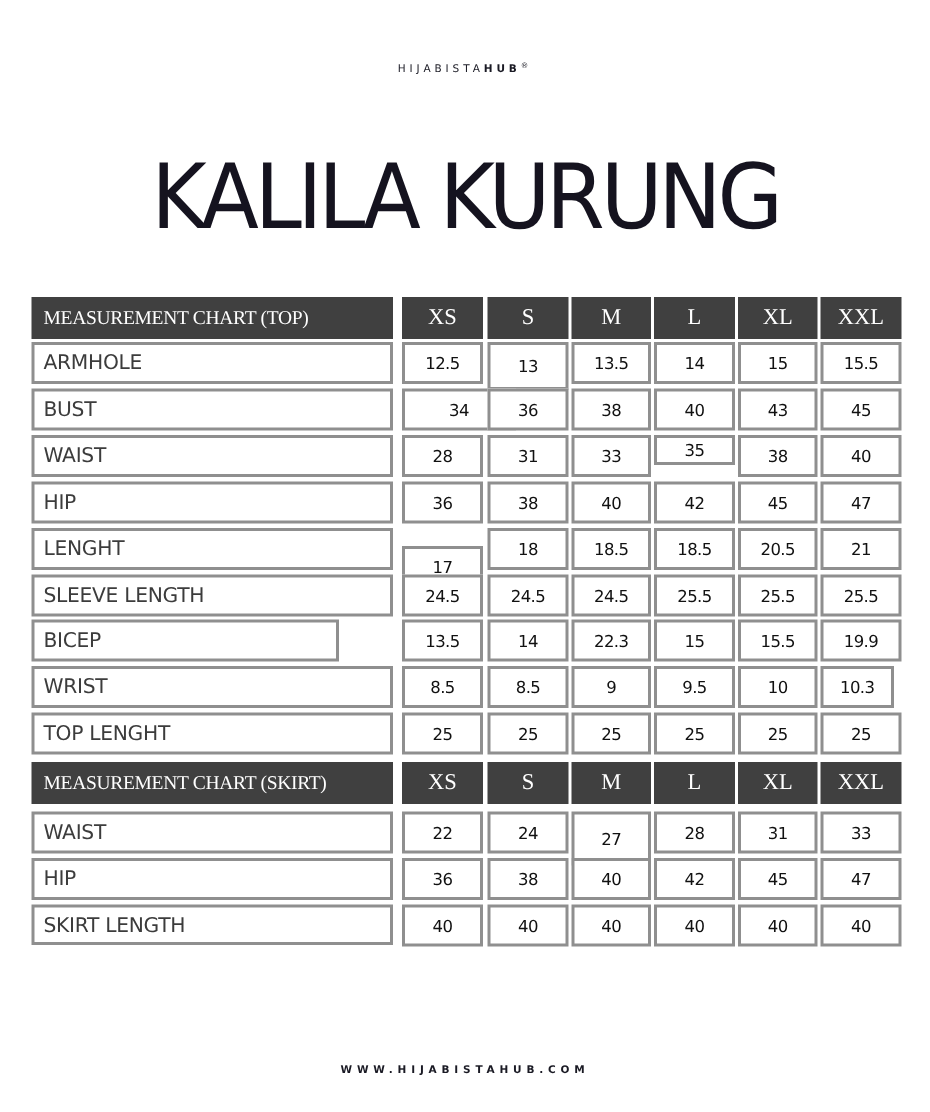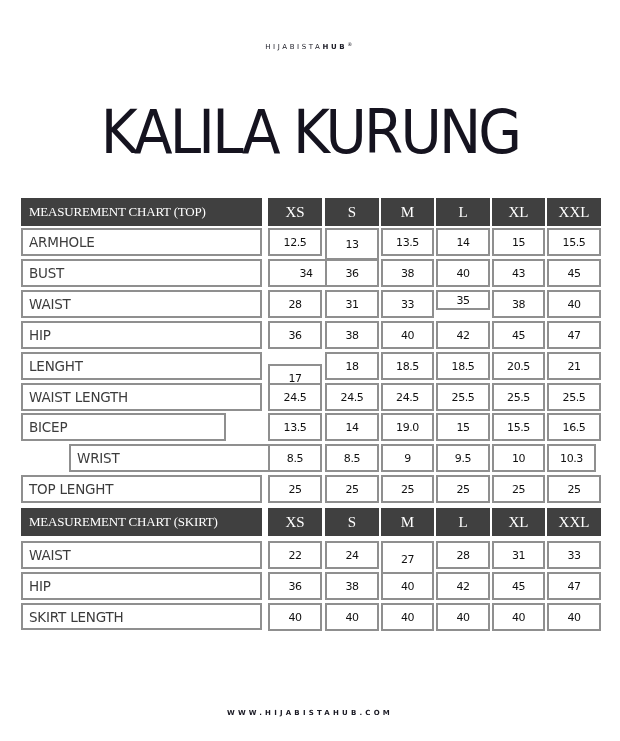--- a/index.html
+++ b/index.html
@@ -58,35 +58,35 @@
     <div class="cell val" style="left: 436px; top: 321px; width: 54px; height: 28px;">42</div>
     <div class="cell val" style="left: 492px; top: 321px; width: 53px; height: 28px;">45</div>
     <div class="cell val" style="left: 547px; top: 321px; width: 54px; height: 28px;">47</div>
     <div class="cell lblc" style="left: 21px; top: 352px; width: 241px; height: 28px;">LENGHT</div>
     <div class="cell val" style="left: 268px; top: 352px; width: 54px; height: 28px; margin-top: 12px;">17</div>
     <div class="cell val" style="left: 325px; top: 352px; width: 54px; height: 28px;">18</div>
     <div class="cell val" style="left: 381px; top: 352px; width: 53px; height: 28px;">18.5</div>
     <div class="cell val" style="left: 436px; top: 352px; width: 54px; height: 28px;">18.5</div>
     <div class="cell val" style="left: 492px; top: 352px; width: 53px; height: 28px;">20.5</div>
     <div class="cell val" style="left: 547px; top: 352px; width: 54px; height: 28px;">21</div>
-    <div class="cell lblc" style="left: 21px; top: 383px; width: 241px; height: 28px;">WAIST LENGTH</div>
+    <div class="cell lblc" style="left: 21px; top: 383px; width: 241px; height: 28px;">SLEEVE LENGTH</div>
     <div class="cell val" style="left: 268px; top: 383px; width: 54px; height: 28px;">24.5</div>
     <div class="cell val" style="left: 325px; top: 383px; width: 54px; height: 28px;">24.5</div>
     <div class="cell val" style="left: 381px; top: 383px; width: 53px; height: 28px;">24.5</div>
     <div class="cell val" style="left: 436px; top: 383px; width: 54px; height: 28px;">25.5</div>
     <div class="cell val" style="left: 492px; top: 383px; width: 53px; height: 28px;">25.5</div>
     <div class="cell val" style="left: 547px; top: 383px; width: 54px; height: 28px;">25.5</div>
     <div class="cell lblc" style="left: 21px; top: 413px; width: 205px; height: 28px;">BICEP</div>
     <div class="cell val" style="left: 268px; top: 413px; width: 54px; height: 28px;">13.5</div>
     <div class="cell val" style="left: 325px; top: 413px; width: 54px; height: 28px;">14</div>
-    <div class="cell val" style="left: 381px; top: 413px; width: 53px; height: 28px;">19.0</div>
+    <div class="cell val" style="left: 381px; top: 413px; width: 53px; height: 28px;">22.3</div>
     <div class="cell val" style="left: 436px; top: 413px; width: 54px; height: 28px;">15</div>
     <div class="cell val" style="left: 492px; top: 413px; width: 53px; height: 28px;">15.5</div>
-    <div class="cell val" style="left: 547px; top: 413px; width: 54px; height: 28px;">16.5</div>
-    <div class="cell lblc" style="left: 21px; top: 444px; width: 241px; height: 28px; margin-left: 48px;">WRIST</div>
+    <div class="cell val" style="left: 547px; top: 413px; width: 54px; height: 28px;">19.9</div>
+    <div class="cell lblc" style="left: 21px; top: 444px; width: 241px; height: 28px;">WRIST</div>
     <div class="cell val" style="left: 268px; top: 444px; width: 54px; height: 28px;">8.5</div>
     <div class="cell val" style="left: 325px; top: 444px; width: 54px; height: 28px;">8.5</div>
     <div class="cell val" style="left: 381px; top: 444px; width: 53px; height: 28px;">9</div>
     <div class="cell val" style="left: 436px; top: 444px; width: 54px; height: 28px;">9.5</div>
     <div class="cell val" style="left: 492px; top: 444px; width: 53px; height: 28px;">10</div>
     <div class="cell val" style="left: 547px; top: 444px; width: 49px; height: 28px;">10.3</div>
     <div class="cell lblc" style="left: 21px; top: 475px; width: 241px; height: 28px;">TOP LENGHT</div>
     <div class="cell val" style="left: 268px; top: 475px; width: 54px; height: 28px;">25</div>
     <div class="cell val" style="left: 325px; top: 475px; width: 54px; height: 28px;">25</div>
     <div class="cell val" style="left: 381px; top: 475px; width: 53px; height: 28px;">25</div>

